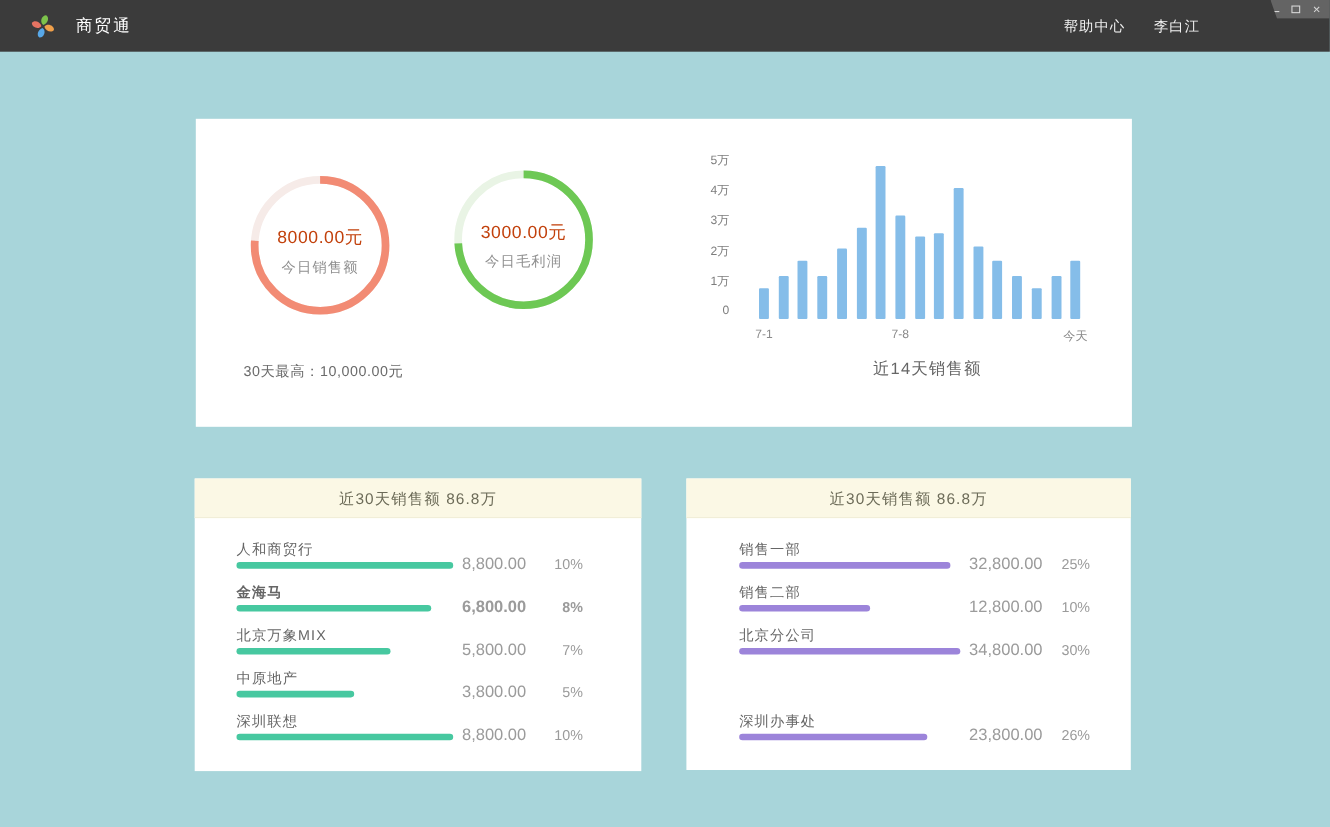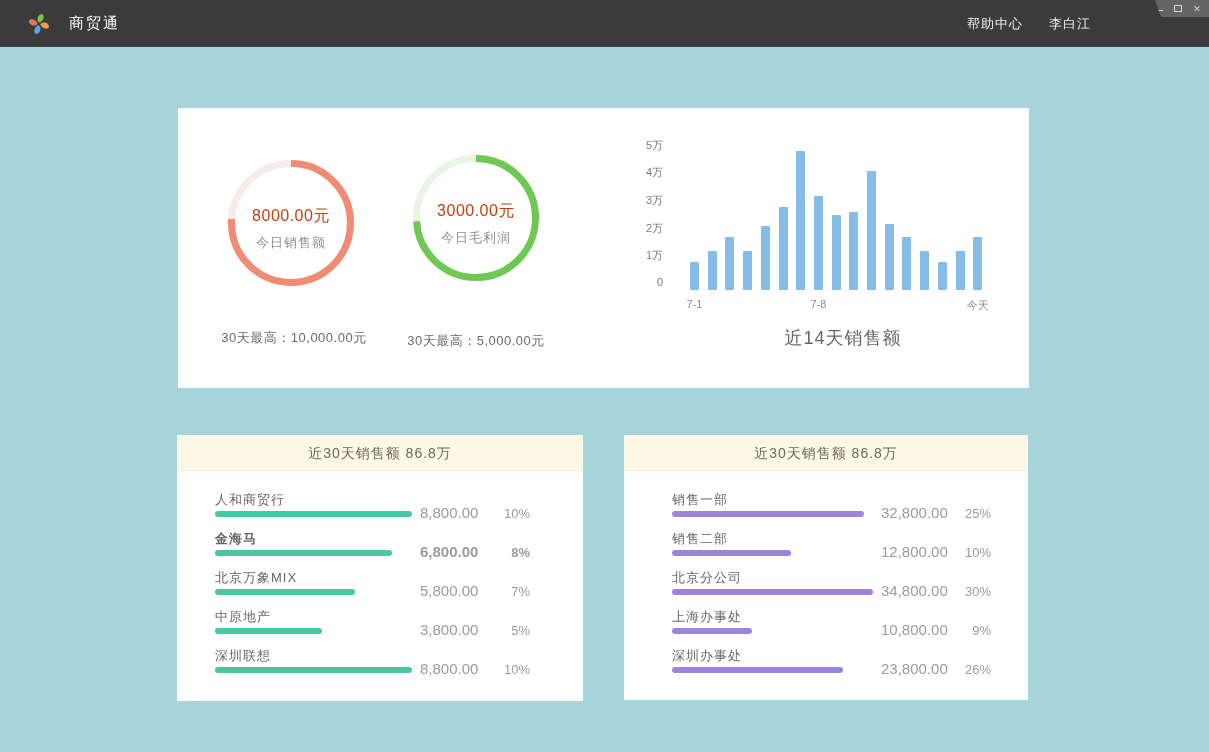--- a/index.html
+++ b/index.html
@@ -51,21 +51,21 @@
   .note2 { left:148px; top:224px; }
 
   
   .ytick { position:absolute; width:50px; left:435px; text-align:right;
     font-size:11px; color:#7d7d7d; }
   .vplot { position:absolute; left:512px; top:32px; width:294px; height:150px; }
   .vbar { position:absolute; bottom:0; width:9px; border-radius:1px; }
   .xlabel { position:absolute; top:190px; transform:translateX(-50%);
     font-size:11px; color:#8a8a8a; white-space:nowrap; }
   .vchart-title { position:absolute; left:565px; top:218px; width:200px; text-align:center;
-    font-size:18px; color:#666666; letter-spacing:1px; }
+    font-size:15px; color:#666666; letter-spacing:1px; }
 
   
   .rank-header {
     height:36px; line-height:36px; text-align:center; background:#fbf8e5;
     border-bottom:1px solid #f1eed8; font-size:14px; color:#6c6b58; letter-spacing:1px;
   }
   .rank-body { position:relative; width:100%; height:calc(100% - 36px); }
   .rank-row { position:absolute; left:0; width:100%; height:39px; }
   .rank-label { position:absolute; font-size:13px; color:#666666; letter-spacing:1px; white-space:nowrap; }
   .rank-bar { position:absolute; top:20px; height:6px; border-radius:3px; }
@@ -120,21 +120,20 @@
   <div class="donut-note note1">30天最高：10,000.00元</div>
 
   <div class="donut-wrap donut2-wrap">
     <svg width="130" height="130" viewBox="0 0 130 130">
       <circle class="ring-bg" cx="65" cy="65" r="59.5" fill="none" stroke-width="7" stroke="#e9f4e5"></circle>
       <circle class="ring-fg" cx="65" cy="65" r="59.5" fill="none" stroke-width="7" transform="rotate(-90 65 65)" stroke="#6dc854" stroke-dasharray="276.6486490751172 373.84952577718536"></circle>
     </svg>
     <div class="donut-value">3000.00元</div>
     <div class="donut-label">今日毛利润</div>
   </div>
-  <div class="donut-note note2">30天最高：5,000.00元</div>
 
   <div>
     <div id="yticks">
         <div class="ytick" style="top: 168px;">0</div>
         <div class="ytick" style="top: 140.3px;">1万</div>
         <div class="ytick" style="top: 112.6px;">2万</div>
         <div class="ytick" style="top: 84.9px;">3万</div>
         <div class="ytick" style="top: 57.2px;">4万</div>
         <div class="ytick" style="top: 29.5px;">5万</div>
       </div>
@@ -232,28 +231,20 @@
         </div>
       </div>
       <div class="rank-row" style="top: 98px;">
         <div class="rank-label">北京分公司</div>
         <div class="rank-bar" style="width: 201px; background: rgb(156, 132, 218);"></div>
         <div class="rank-vals">
           <span class="rank-amt">34,800.00</span>
           <span class="rank-pct">30%</span>
         </div>
       </div>
-      <div class="rank-row" style="top: 137px;">
-        <div class="rank-label">上海办事处</div>
-        <div class="rank-bar" style="width: 80px; background: rgb(156, 132, 218);"></div>
-        <div class="rank-vals">
-          <span class="rank-amt">10,800.00</span>
-          <span class="rank-pct">9%</span>
-        </div>
-      </div>
       <div class="rank-row" style="top: 176px;">
         <div class="rank-label">深圳办事处</div>
         <div class="rank-bar" style="width: 171px; background: rgb(156, 132, 218);"></div>
         <div class="rank-vals">
           <span class="rank-amt">23,800.00</span>
           <span class="rank-pct">26%</span>
         </div>
       </div>
     </div>
 </div>

